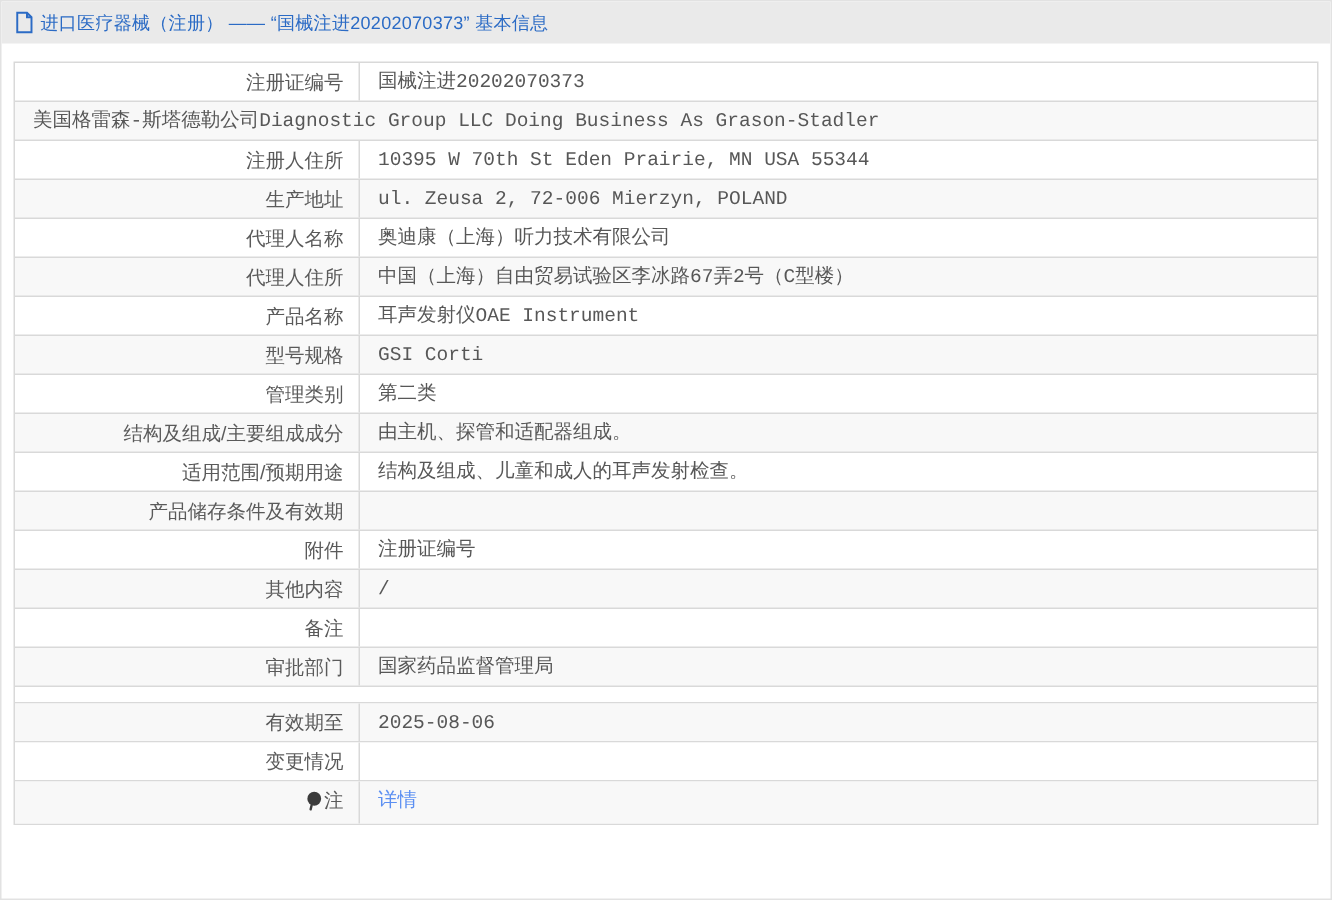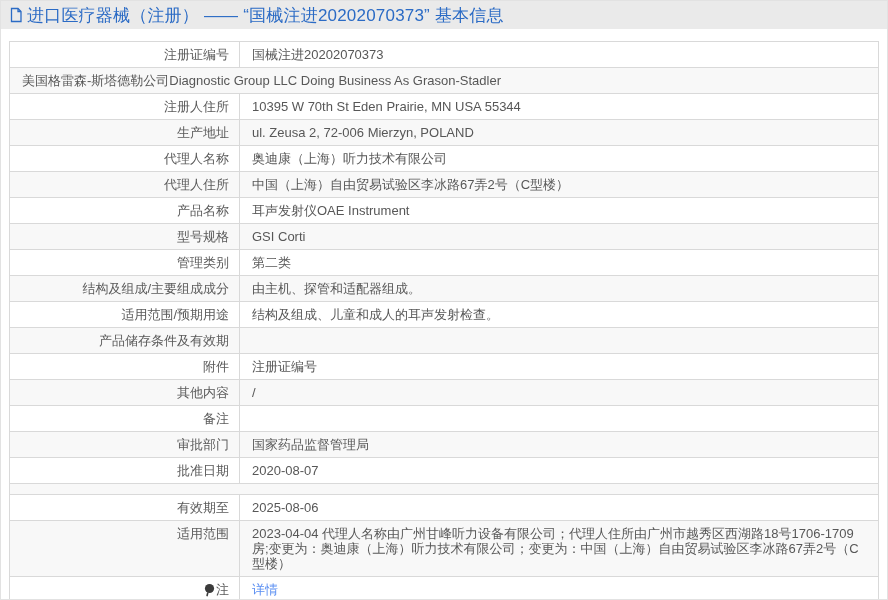--- a/index.html
+++ b/index.html
@@ -13,21 +13,21 @@
   }
   .header-band {
     height: 28px;
     background: #eaeaea;
     display: flex;
     align-items: center;
     padding: 0 8px;
   }
   .doc-icon { margin-right: 4px; display: inline-flex; }
   .page-title {
-    font-size: 17px;
+    font-size: 12px;
     color: #2b6bc5;
     letter-spacing: 0.2px;
   }
   .info-table {
     margin: 12px 8px 0 8px;
     border: 1px solid #d9d9d9;
   }
   .row {
     display: flex;
     border-bottom: 1px solid #d9d9d9;
@@ -46,20 +46,21 @@
     flex: 0 0 230px;
     text-align: right;
     border-right: 1px solid #d9d9d9;
     color: #5a5a5a;
   }
   .cell.value {
     flex: 1;
     padding-left: 12px;
     padding-right: 14px;
     word-break: break-all;
+    font-family: Liberation Mono, monospace;
   }
   .note-label { display: inline-flex; align-items: center; gap: 1px; }
   .note-icon { display: inline-flex; position: relative; top: 1px; }
   a.detail-link {
     color: #5b8ff2;
     text-decoration: none;
     cursor: pointer;
     font-size: 13px;
   }
 </style>
@@ -136,33 +137,28 @@
     </div>
     <div class="row">
       <div class="cell label">备注</div>
       <div class="cell value"></div>
     </div>
     <div class="row">
       <div class="cell label">审批部门</div>
       <div class="cell value">国家药品监督管理局</div>
     </div>
     <div class="row">
-      <div class="cell label">批准日期</div>
-      <div class="cell value">2020-08-07</div>
-    </div>
-    <div class="row">
       <div class="cell value"></div>
     </div>
     <div class="row">
       <div class="cell label">有效期至</div>
       <div class="cell value">2025-08-06</div>
     </div>
     <div class="row">
-      <div class="cell label">适用范围</div>
-      <div class="cell value">2023-04-04 代理人名称由广州甘峰听力设备有限公司；代理人住所由广州市越秀区西湖路18号1706-1709房;变更为：奥迪康（上海）听力技术有限公司；变更为：中国（上海）自由贸易试验区李冰路67弄2号（C型楼）</div>
+      <div class="cell label">变更情况</div>
     </div>
     <div class="row">
       <div class="cell label">
         <span class="note-label">
           <span class="note-icon">
             <svg width="12" height="15" viewBox="0 0 12 15">
               <circle cx="6.5" cy="5.5" r="4.6" fill="#3b3b3b"></circle>
               <rect x="3.6" y="9.2" width="1.6" height="4.2" rx="0.8" fill="#3b3b3b" transform="rotate(14 4.4 11.3)"></rect>
             </svg>
           </span>

